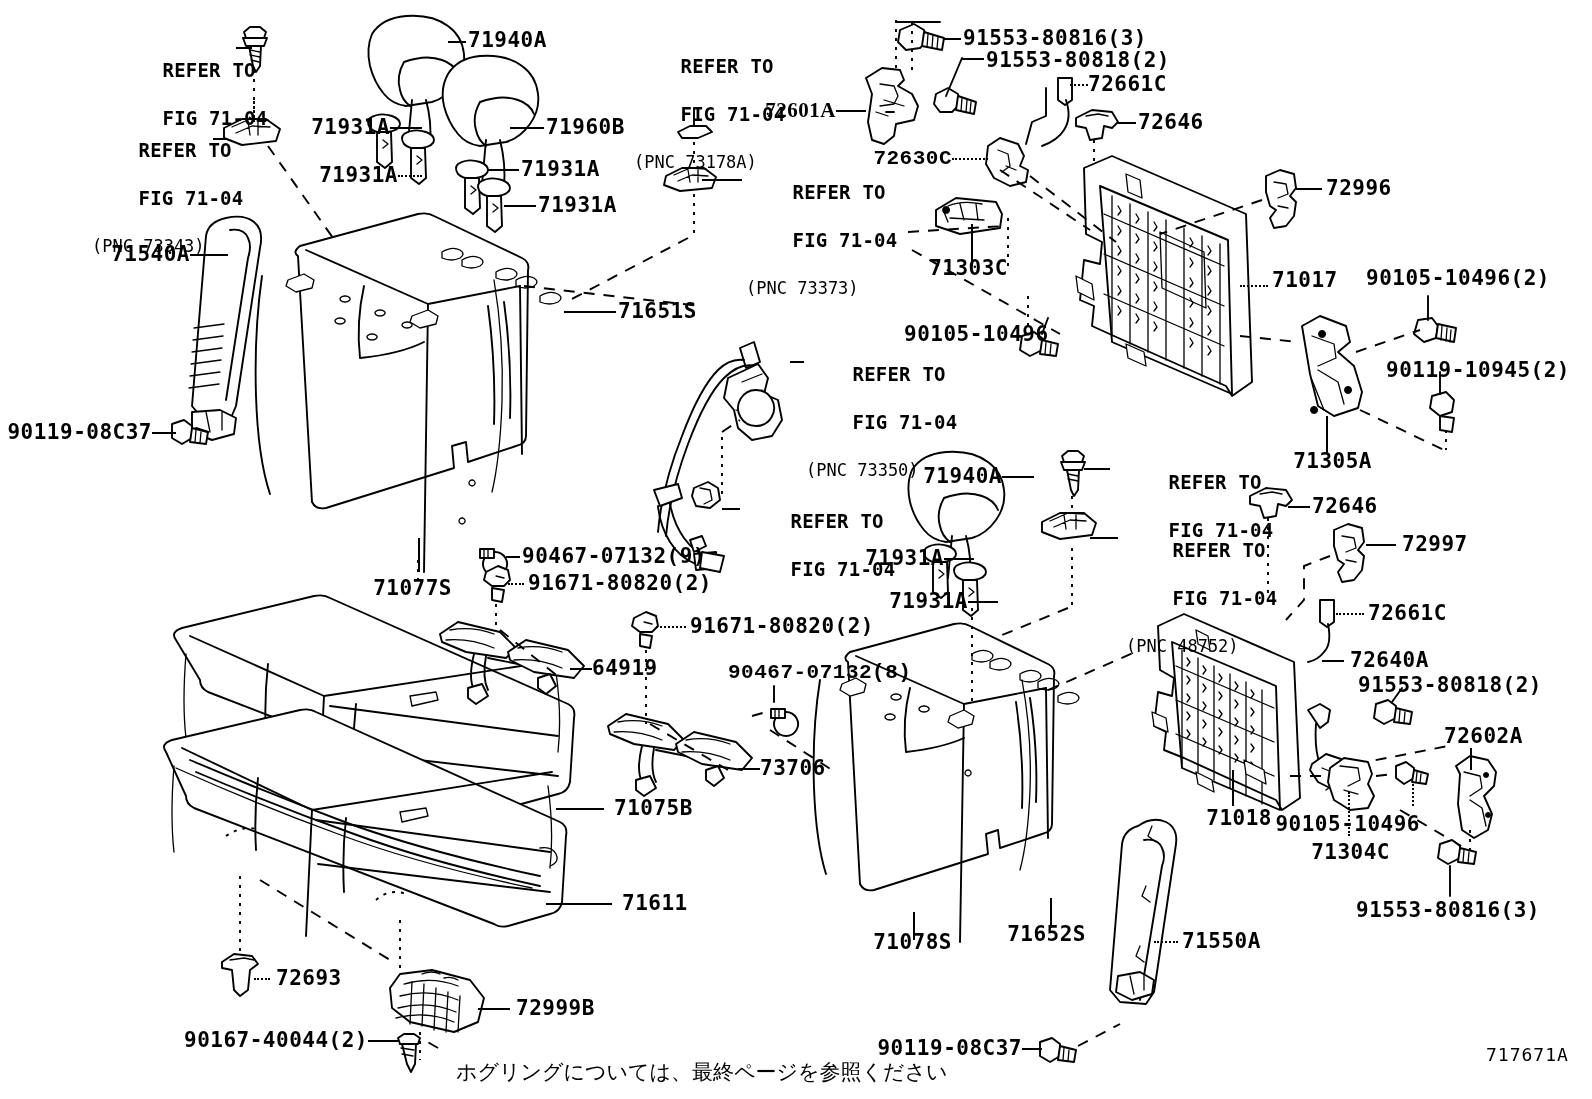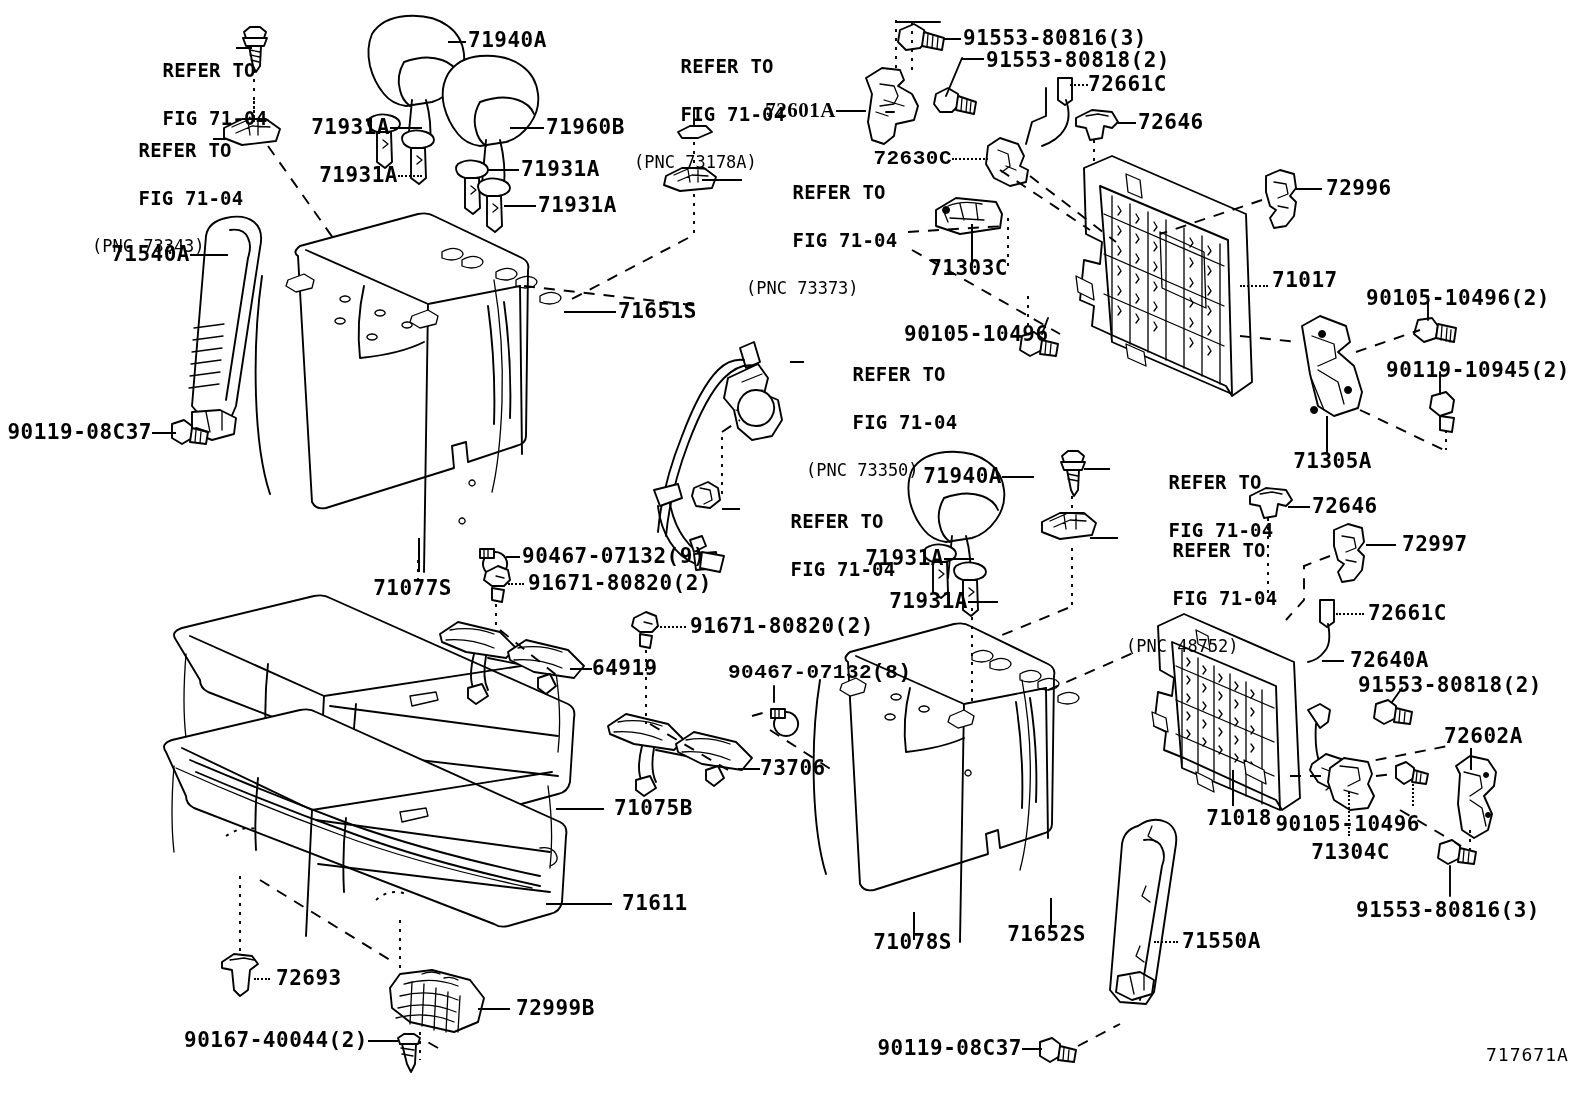--- a/index.html
+++ b/index.html
@@ -649,21 +649,21 @@
 
   <div class="lbl" style="left:963px;top:26px;">91553-80816(3)</div>
   <div class="lbl" style="left:986px;top:48px;">91553-80818(2)</div>
   <div class="lbl" style="left:1088px;top:72px;">72661C</div>
   <div class="lbl r" style="left:836px;top:98px;font-family:Liberation Serif, serif;">72601A</div>
   <div class="lbl" style="left:1138px;top:110px;">72646</div>
   <div class="lbl r" style="left:952px;top:146px;font-family:Liberation Mono, monospace;">72630C</div>
   <div class="lbl" style="left:1326px;top:176px;">72996</div>
   <div class="lbl r" style="left:1008px;top:256px;">71303C</div>
   <div class="lbl" style="left:1272px;top:268px;">71017</div>
-  <div class="lbl" style="left:1366px;top:266px;margin-top:20px;">90105-10496(2)</div>
+  <div class="lbl" style="left:1366px;top:266px;">90105-10496(2)</div>
   <div class="lbl" style="left:1386px;top:358px;">90119-10945(2)</div>
   <div class="lbl r" style="left:1372px;top:449px;">71305A</div>
 
   <div class="lbl r" style="left:190px;top:242px;">71540A</div>
   <div class="lbl" style="left:618px;top:299px;">71651S</div>
   <div class="lbl r" style="left:152px;top:420px;">90119-08C37</div>
   <div class="lbl" style="left:904px;top:322px;">90105-10496</div>
   <div class="lbl r" style="left:452px;top:576px;">71077S</div>
   <div class="lbl" style="left:522px;top:544px;">90467-07132(9)</div>
   <div class="lbl" style="left:528px;top:571px;">91671-80820(2)</div>
@@ -690,15 +690,16 @@
   <div class="lbl" style="left:622px;top:891px;">71611</div>
   <div class="lbl" style="left:276px;top:966px;">72693</div>
   <div class="lbl" style="left:516px;top:996px;">72999B</div>
   <div class="lbl r" style="left:368px;top:1028px;">90167-40044(2)</div>
 
   <div class="lbl r" style="left:952px;top:930px;">71078S</div>
   <div class="lbl r" style="left:1086px;top:922px;">71652S</div>
   <div class="lbl" style="left:1182px;top:929px;">71550A</div>
   <div class="lbl r" style="left:1022px;top:1036px;">90119-08C37</div>
 
+  <div class="jp" style="left:456px;top:1058px;">ホグリングについては、最終ページを参照ください</div>
   <div class="figno" style="left:1486px;top:1044px;">717671A</div>
 
 </div>
 
 </body></html>

